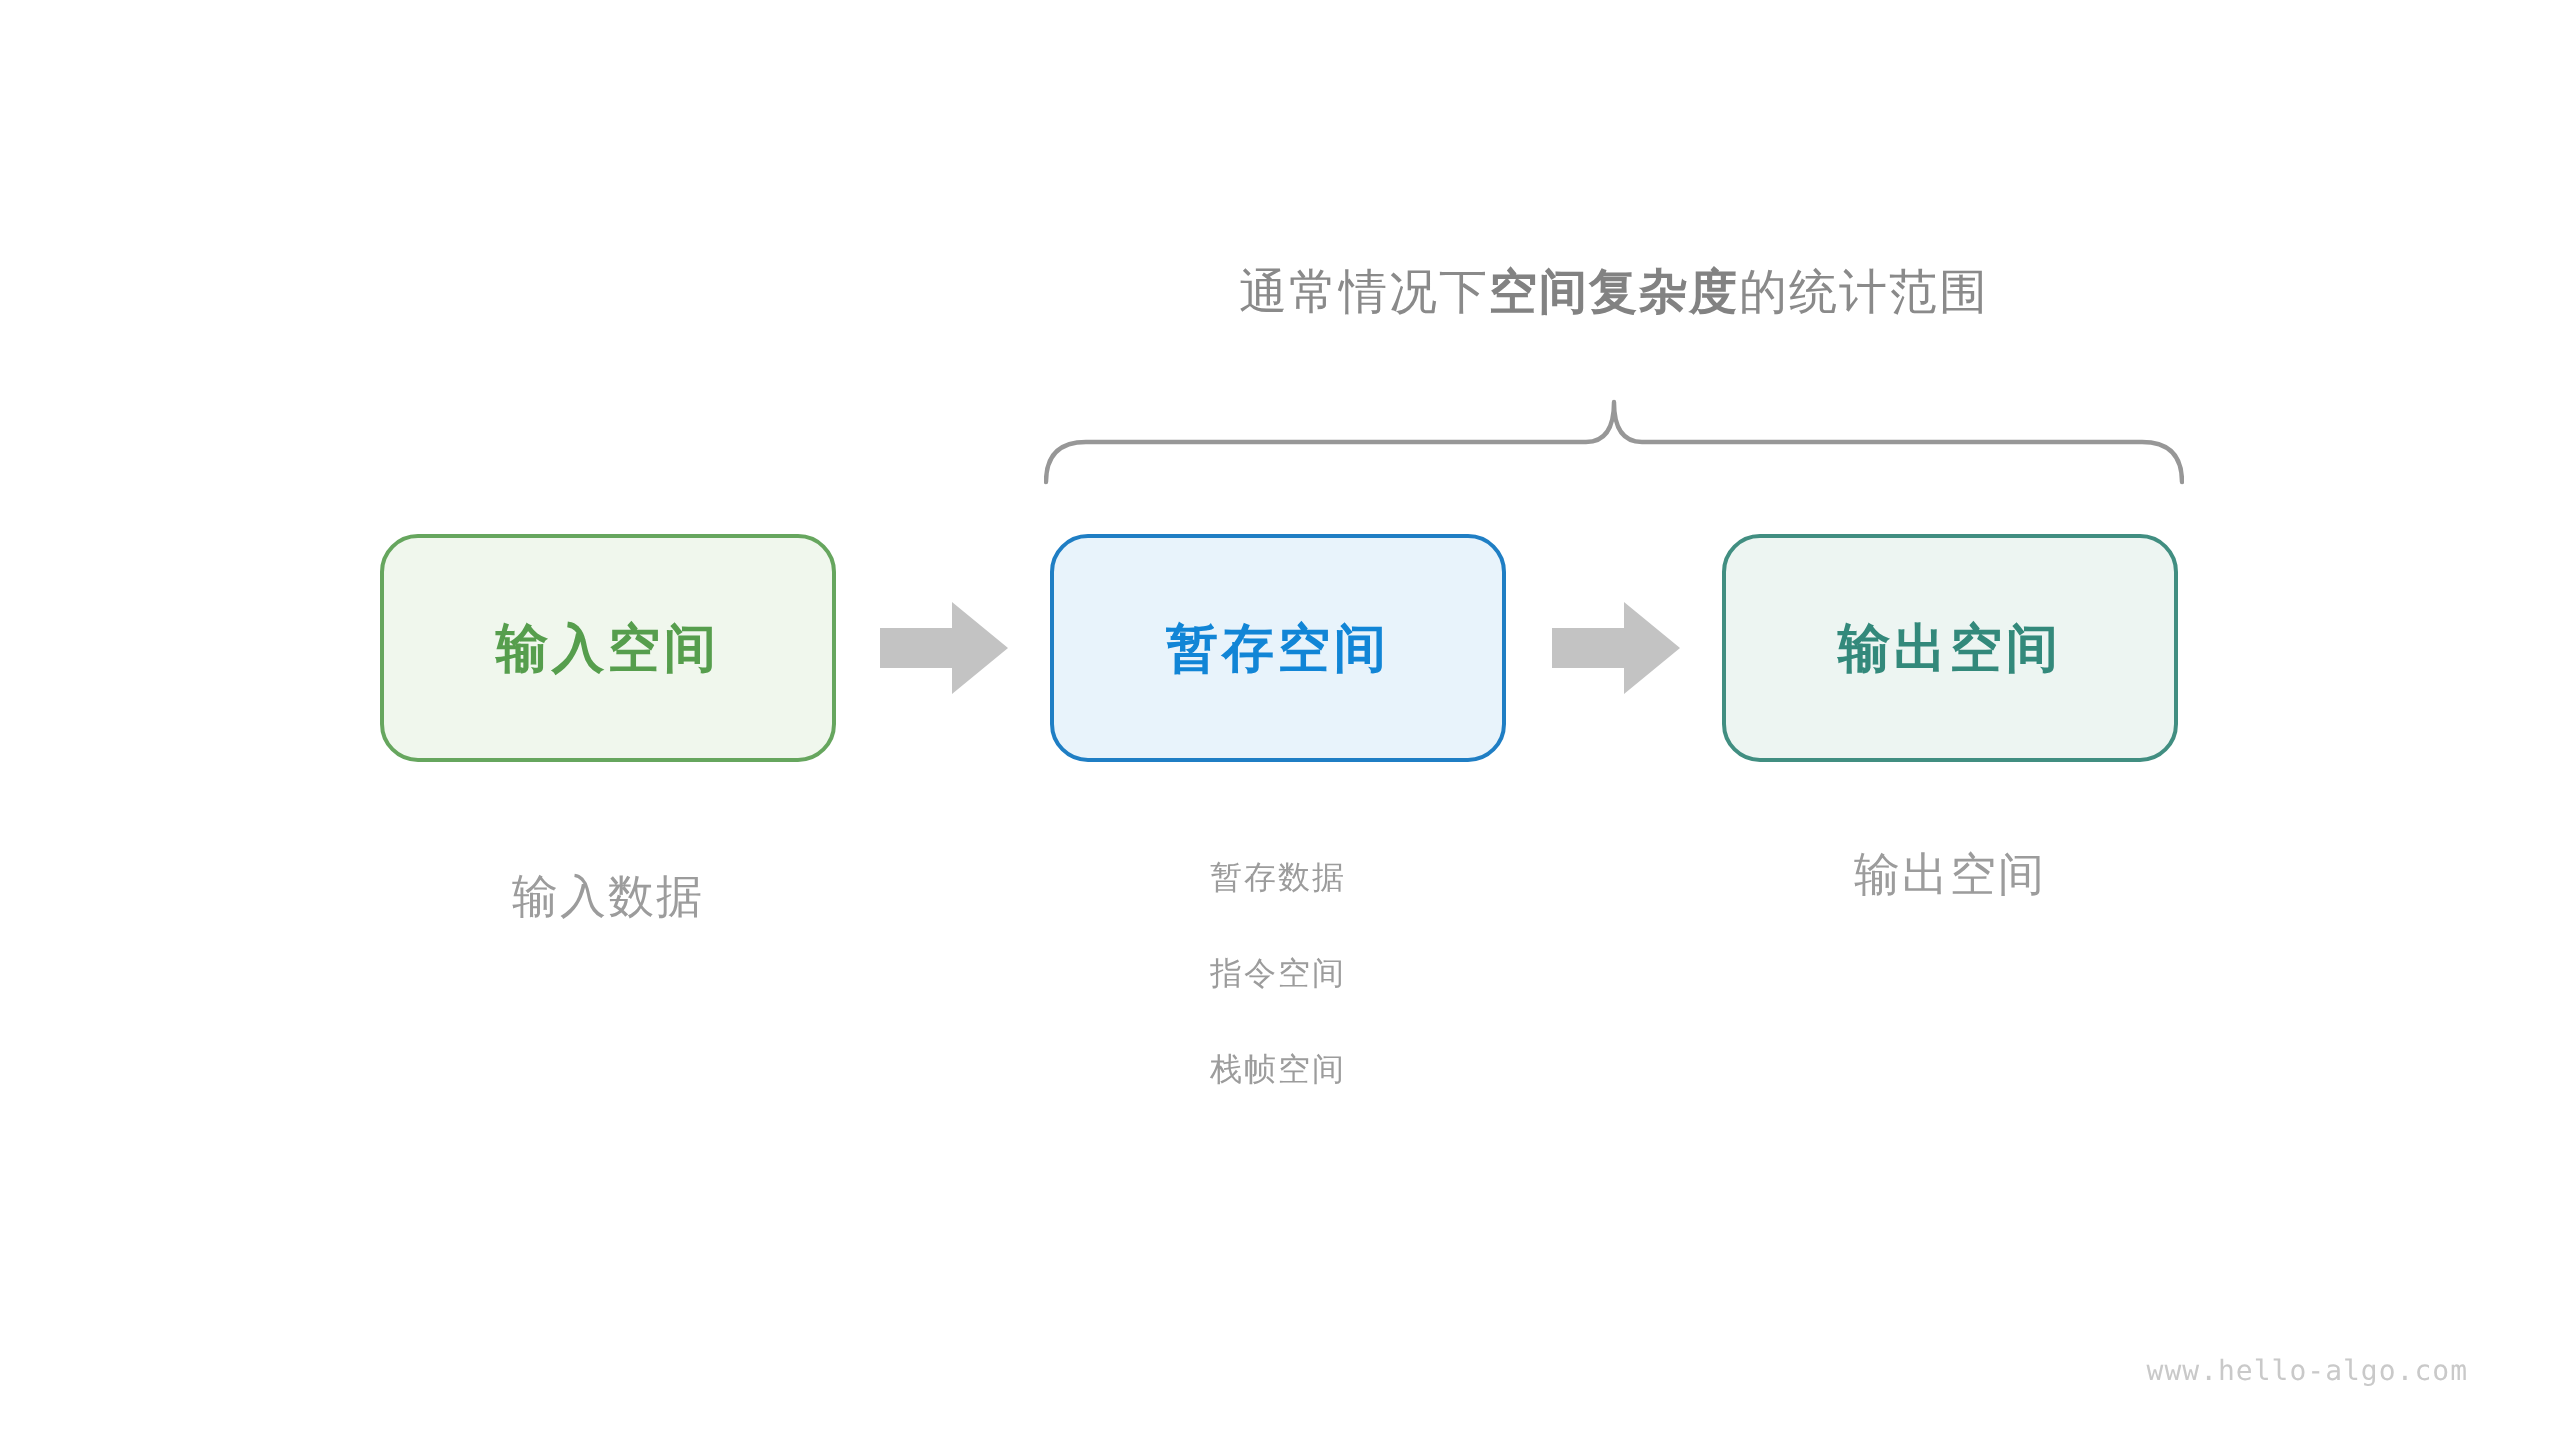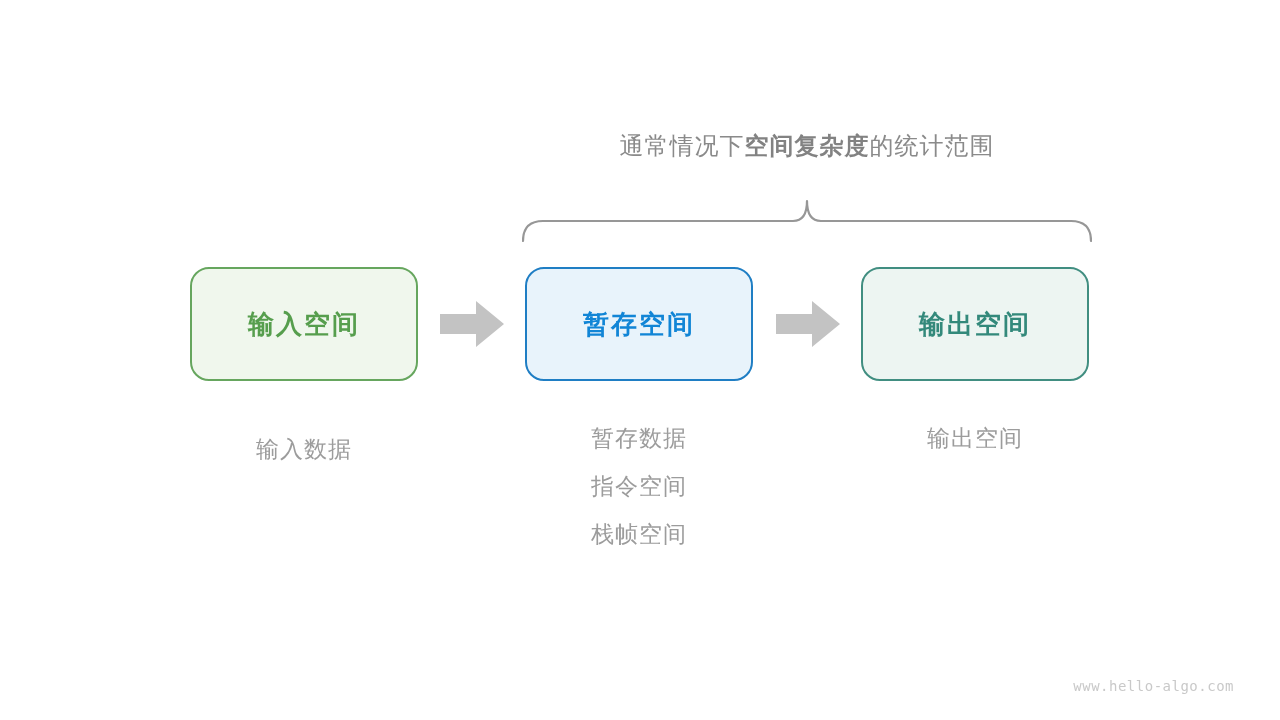--- a/index.html
+++ b/index.html
@@ -72,21 +72,21 @@
   .note-output { left: 861px; }
   .notes-temp {
     position: absolute;
     left: 525px;
     top: 424px;
     width: 228px;
     display: flex;
     flex-direction: column;
     gap: 19px;
     text-align: center;
-    font-size: 23px;
+    font-size: 16px;
     line-height: 29px;
     color: #9c9c9c;
     letter-spacing: 1px;
   }
   .watermark {
     position: absolute;
     right: 46px;
     bottom: 26px;
     font-family: "DejaVu Sans Mono", monospace;
     font-size: 14px;

